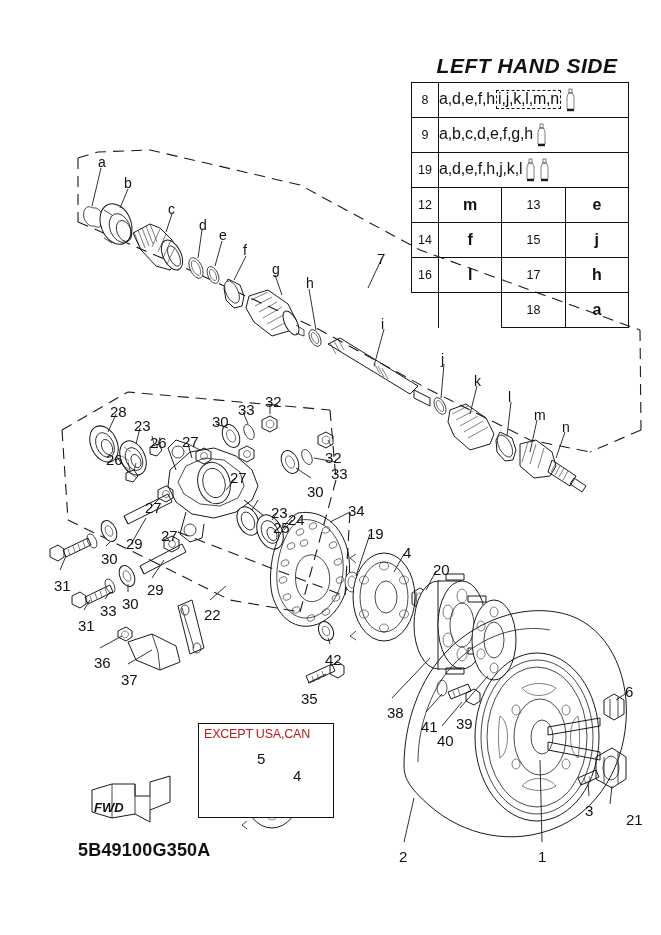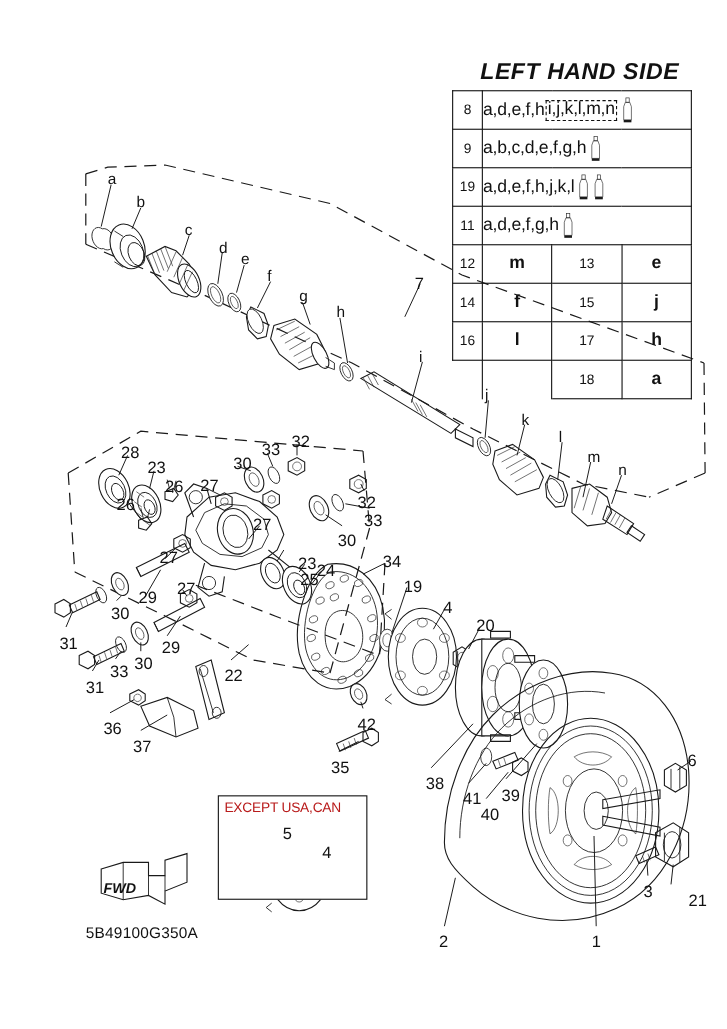--- a/index.html
+++ b/index.html
@@ -122,23 +122,24 @@
     left: 204px;
     top: 727px;
     font-size: 12.5px;
     color: #b91c1c;
     letter-spacing: -0.2px;
   }
   #diagram-id {
     position: absolute;
     left: 78px;
     top: 840px;
-    font-size: 14px;
+    font-size: 18px;
     color: #111111;
     letter-spacing: 0.2px;
+    font-weight: bold;
   }
   #fwd-text {
     position: absolute;
     left: 94px;
     top: 800px;
     font-size: 13px;
     font-weight: bold;
     font-style: italic;
     color: #111111;
   }
@@ -577,32 +578,20 @@
         </tr>
         <tr>
           <td class="idx">19</td>
           <td class="val-wide" colspan="3">
             <span>a,d,e,f,h,j,k,l</span><span class="tube-row">
                 <svg class="tube" width="11" height="24" viewBox="0 0 11 24">
                   <rect x="4" y="1" width="3" height="4" class="ln-hair"></rect>
                   <path class="ln-hair" d="M3.5 5 L7.5 5 L9 9 L9 21 L2 21 L2 9 Z"></path>
                   <rect x="2" y="21" width="7" height="2.2" class="blk"></rect>
                 </svg>
-                <svg class="tube" width="11" height="24" viewBox="0 0 11 24">
-                  <rect x="4" y="1" width="3" height="4" class="ln-hair"></rect>
-                  <path class="ln-hair" d="M3.5 5 L7.5 5 L9 9 L9 21 L2 21 L2 9 Z"></path>
-                  <rect x="2" y="21" width="7" height="2.2" class="blk"></rect>
-                </svg>
-              </span>
-          </td>
-        </tr>
-        <tr>
-          <td class="idx">11</td>
-          <td class="val-wide" colspan="3">
-            <span>a,d,e,f,g,h</span><span class="tube-row">
                 <svg class="tube" width="11" height="24" viewBox="0 0 11 24">
                   <rect x="4" y="1" width="3" height="4" class="ln-hair"></rect>
                   <path class="ln-hair" d="M3.5 5 L7.5 5 L9 9 L9 21 L2 21 L2 9 Z"></path>
                   <rect x="2" y="21" width="7" height="2.2" class="blk"></rect>
                 </svg>
               </span>
           </td>
         </tr>
 
         <tr>

